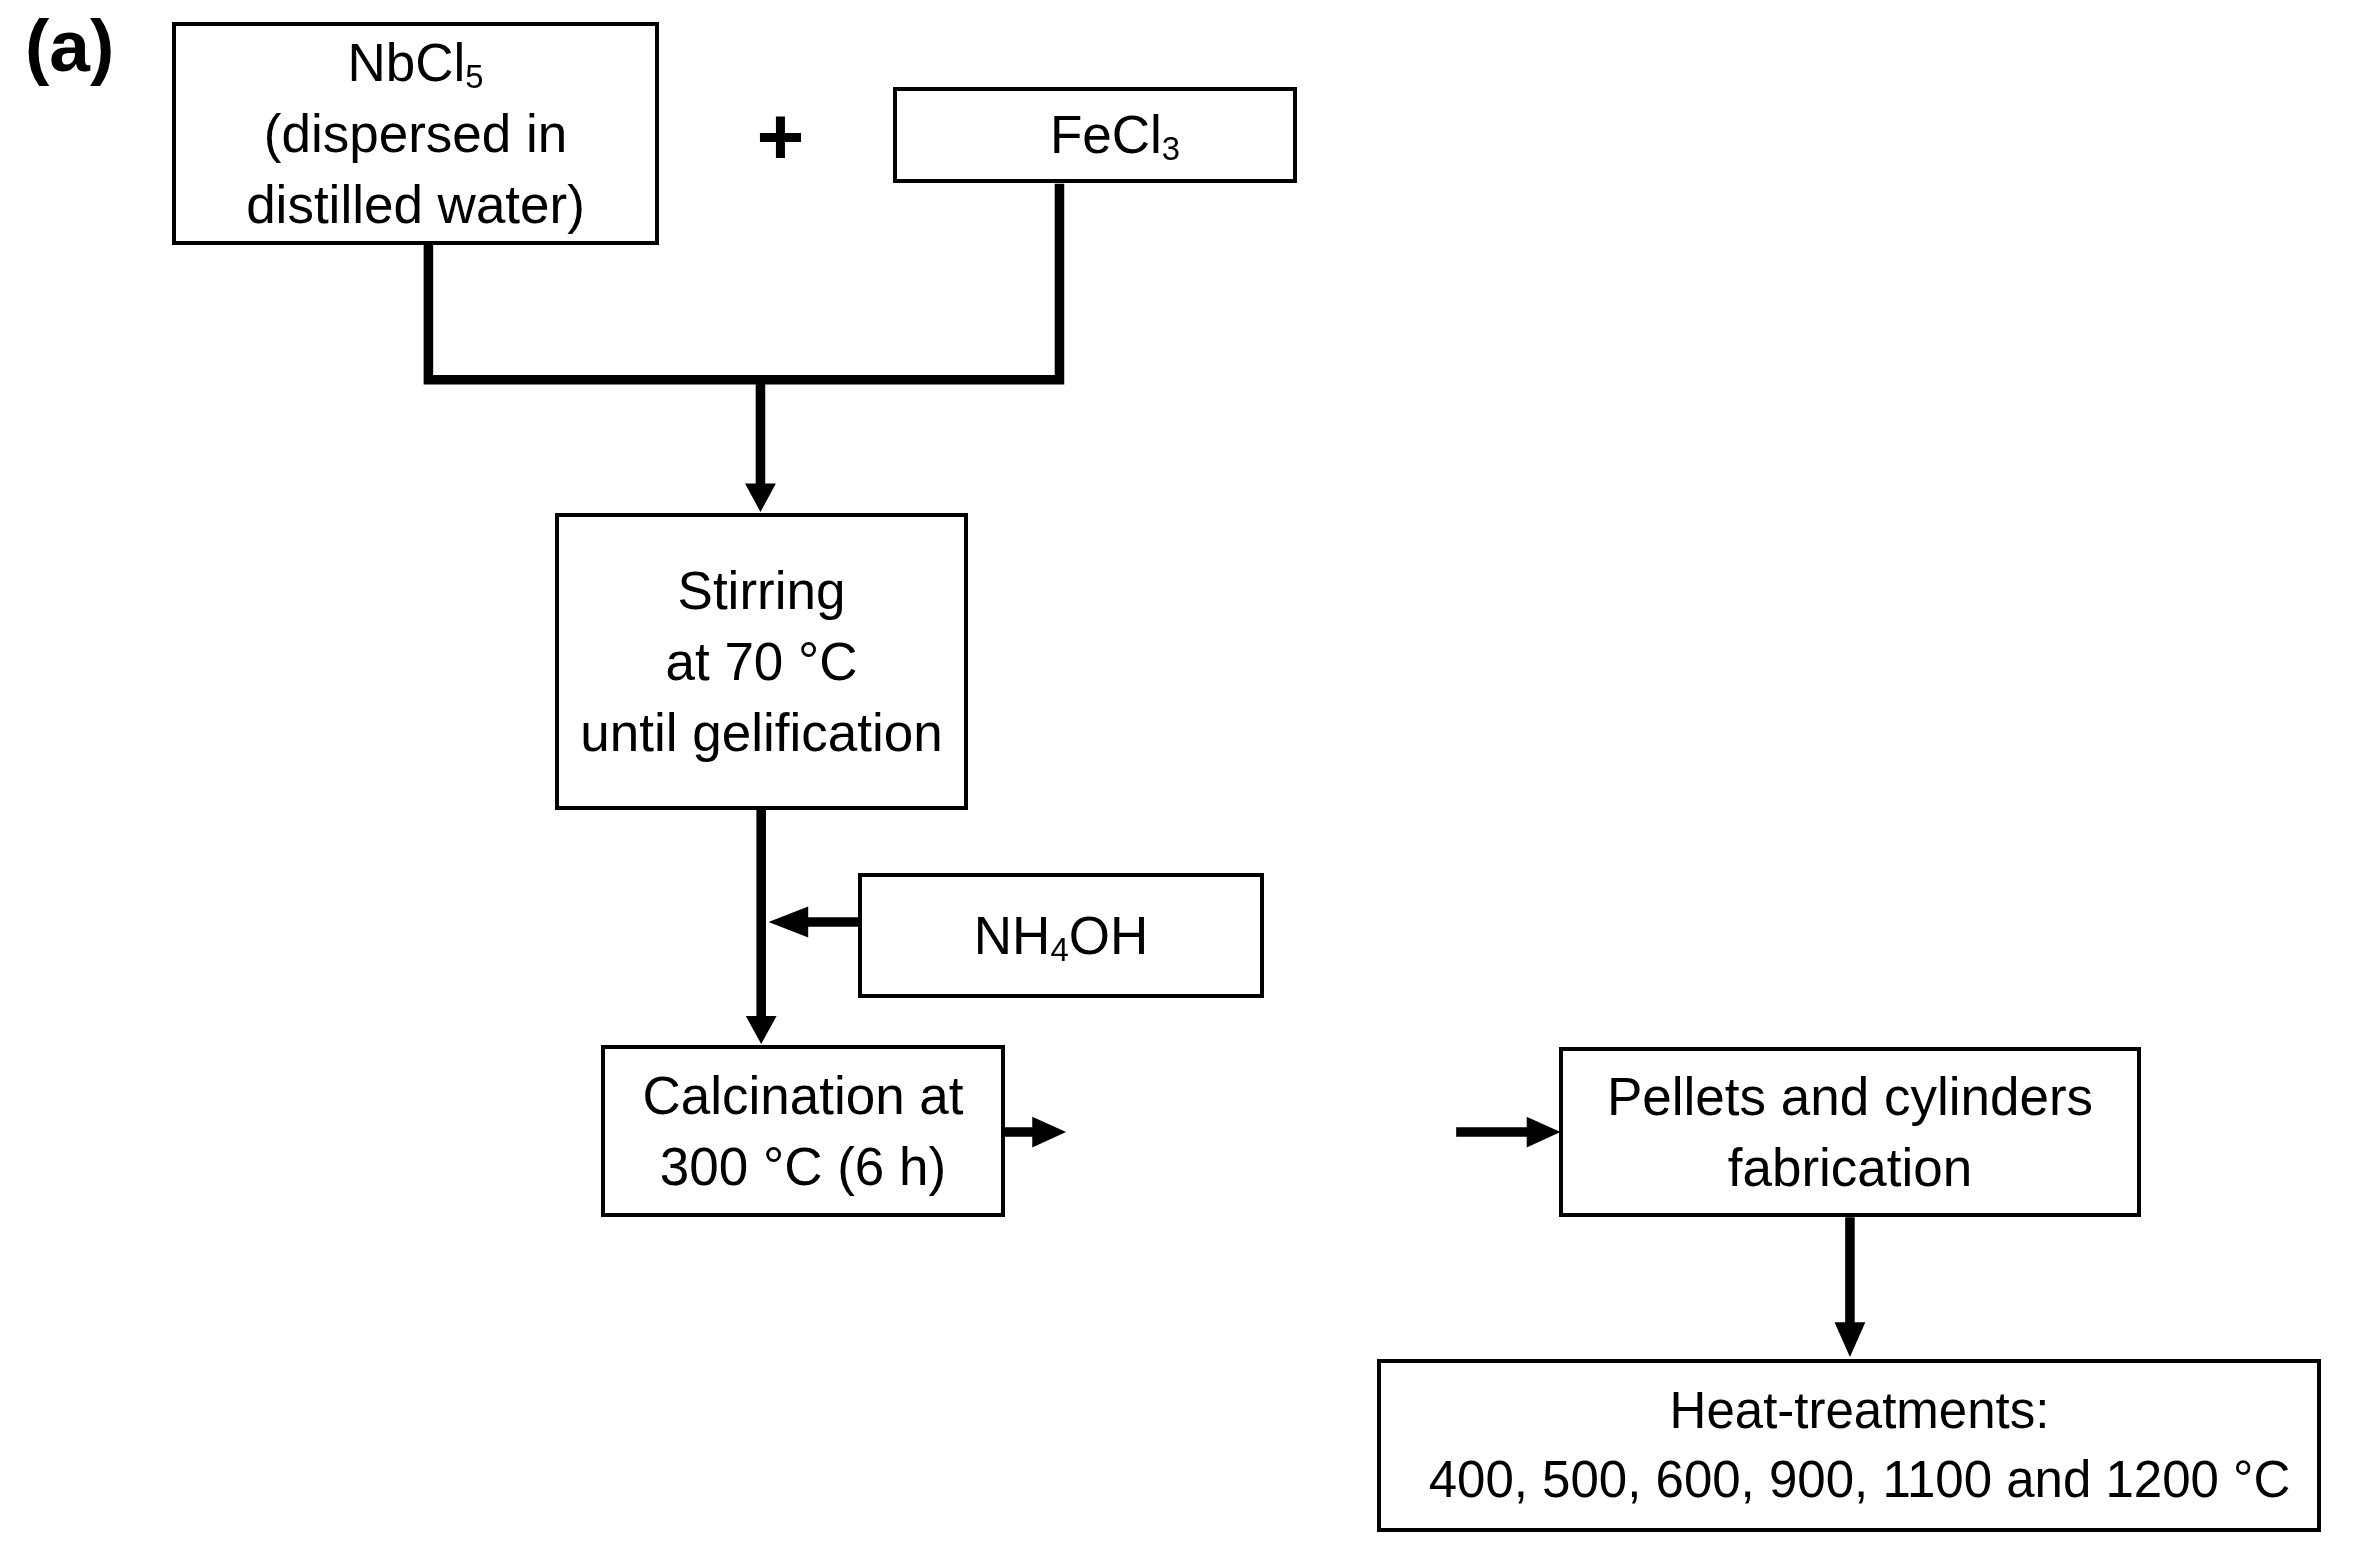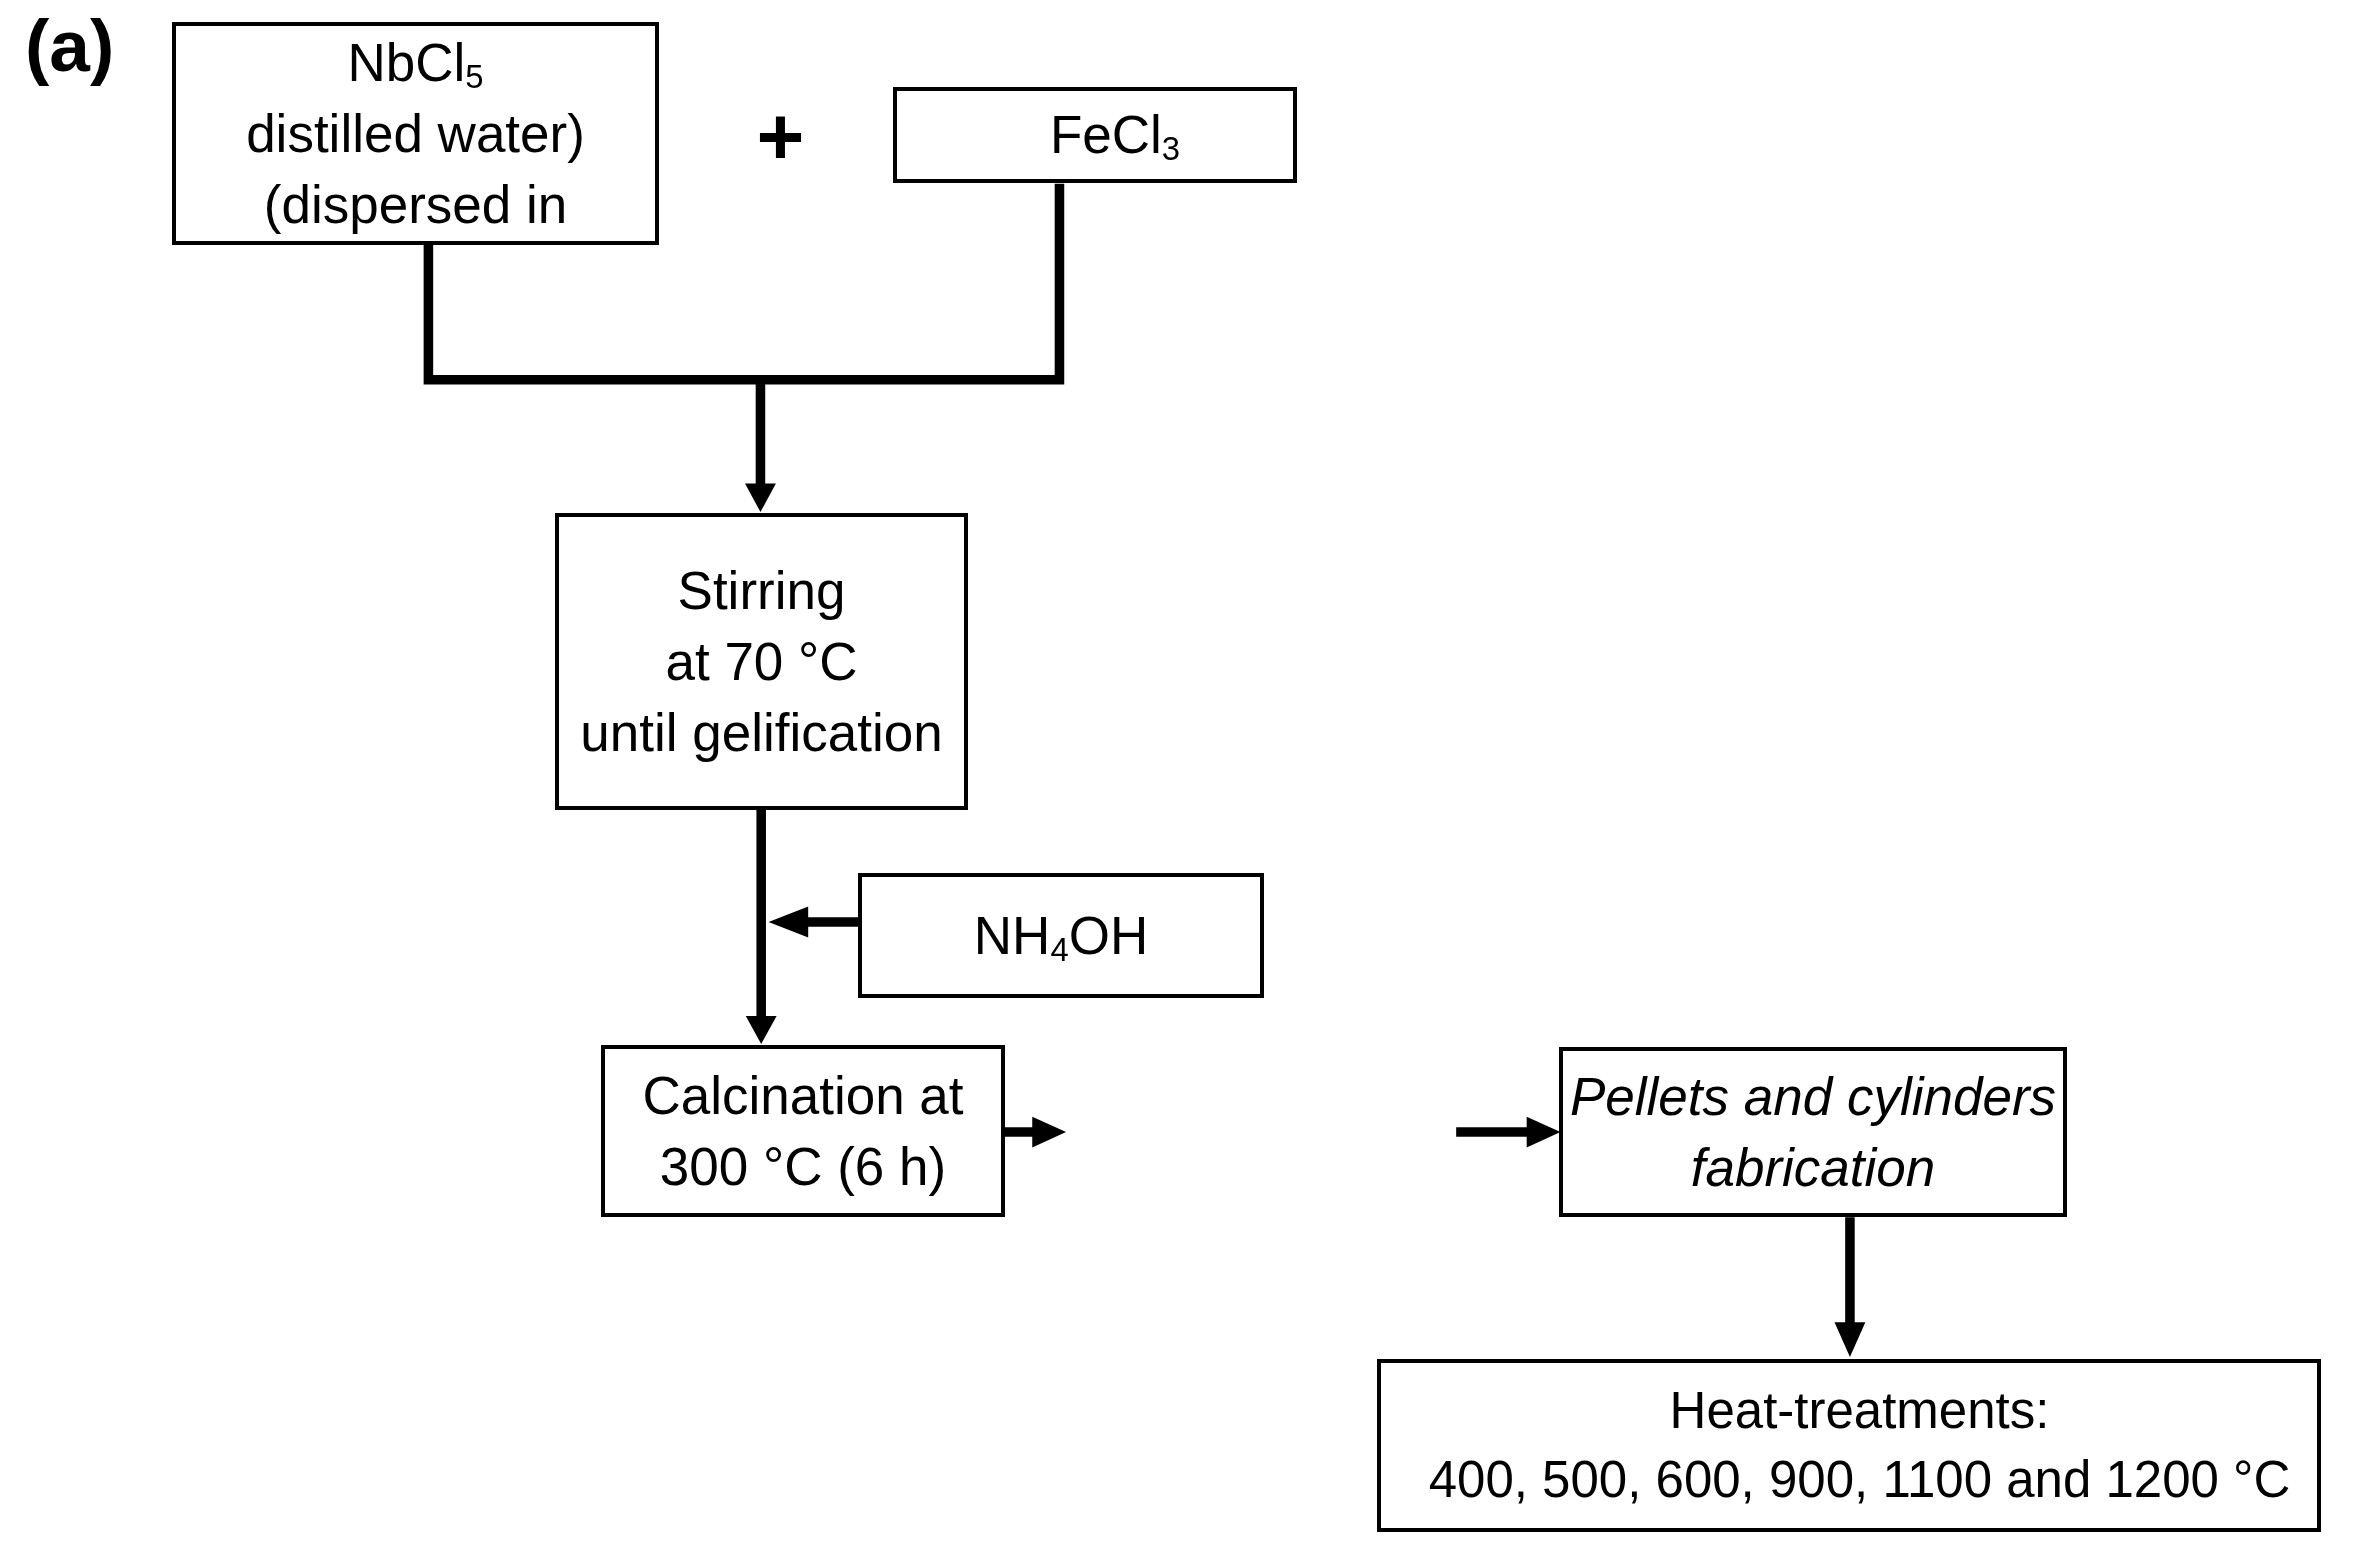--- a/index.html
+++ b/index.html
@@ -63,21 +63,21 @@
     line-height: 98px;
     z-index: 2;
   }
   
   #box-nbcl5        { left: 172px;  top: 22px;   width: 487px;  height: 223px; }
   #box-fecl3        { left: 893px; top: 87px;  width: 404px;  height: 96px; padding-left: 40px; }
   #box-stirring     { left: 555px;  top: 513px;  width: 413px;  height: 297px; }
   #box-nh4oh        { left: 858px; top: 873px; width: 406px;  height: 125px; }
   #box-calcination  { left: 556px;  top: 1045px; width: 404px;  height: 172px; margin-left: 45px; }
   #box-dta-tg       { left: 1067px; top: 1048px; width: 387px;  height: 167px; }
-  #box-pellets      { left: 1559px; top: 1047px; width: 508px;  height: 170px; font-style: italic; }
+  #box-pellets      { left: 1559px; top: 1047px; width: 582px;  height: 170px; }
   #box-heat         { left: 1377px; top: 1359px; width: 944px; height: 173px; font-size: 51px; padding-left: 21px; }
   .stroke {
     stroke: #000000;
     stroke-width: 13;
     fill: none;
   }
   .head {
     fill: #000000;
     stroke: none;
   }
@@ -121,22 +121,22 @@
     <g>
       <line class="stroke" x1="2518" y1="1657" x2="2518" y2="1802"></line>
       <polygon class="head" points="2497,1800 2539,1800 2518,1847"></polygon>
     </g>
   </svg>
 
   <div id="panel-label">(a)</div>
 
   <div class="box" id="box-nbcl5">
     <div><span>NbCl</span><sub>5</sub></div>
+    <div>(dispersed in</div>
     <div>distilled water)</div>
-    <div>(dispersed in</div>
   </div>
 
   <div id="plus-operator">+</div>
 
   <div class="box" id="box-fecl3">
     <div><span>FeCl</span><sub>3</sub></div>
   </div>
 
   <div class="box" id="box-stirring">
     <div>Stirring</div>

